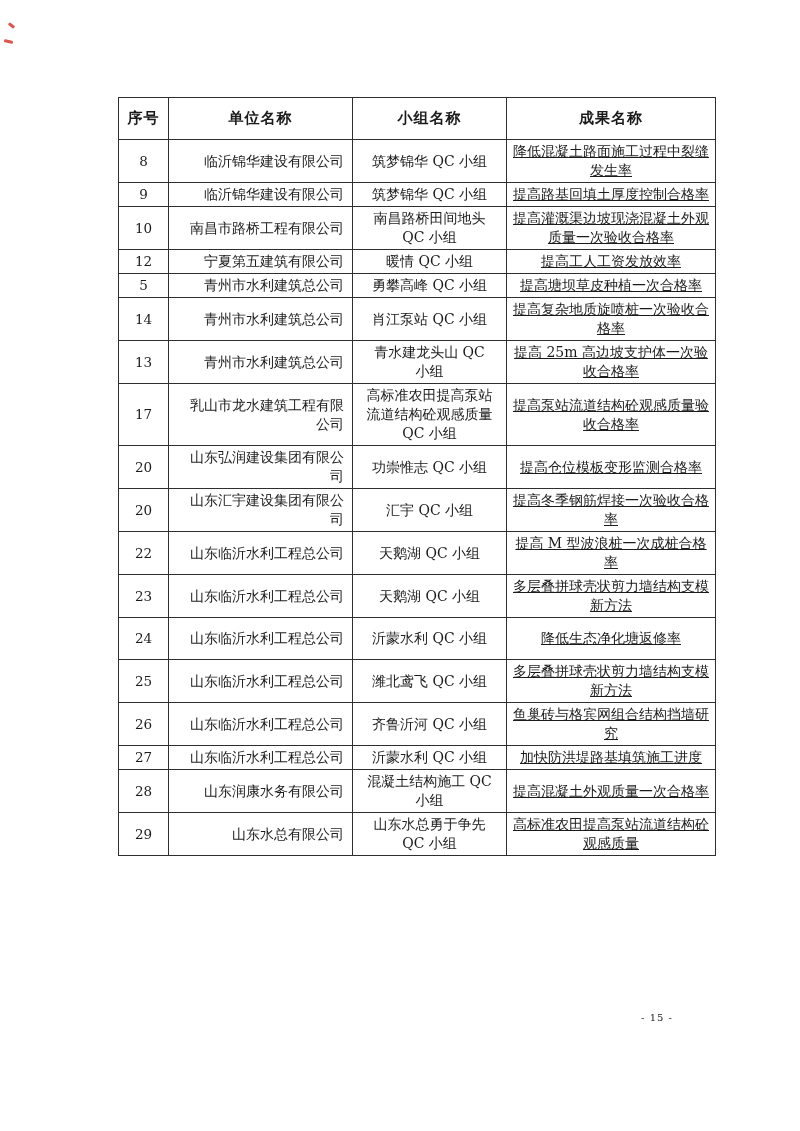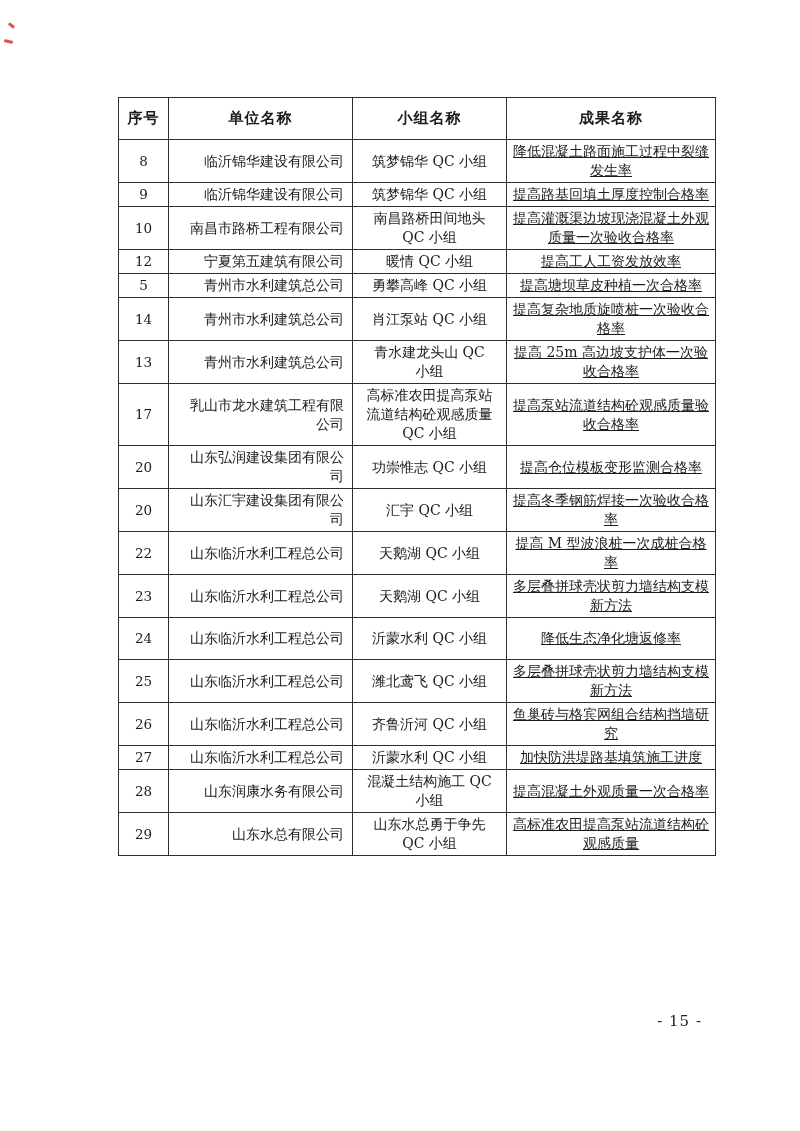--- a/index.html
+++ b/index.html
@@ -38,21 +38,21 @@
   }
   td.num     { font-family:"DejaVu Serif","Liberation Serif",serif; font-size:13.5px; }
   td.company { text-align:right; padding:2px 8px 2px 10px; }
   td.group   { padding:2px 13px; }
   td.result  { padding:2px 4px;text-decoration:underline; }
   tr { height:24px; }
   tr.tall { height:42px; }
 
   .page-number {
     position:absolute; left:612px; top:1012px; width:90px;
-    font-size:15px; letter-spacing:1px; text-align:right;
+    font-size:10px; letter-spacing:1px; text-align:center;
     color:#222;
   }
 </style>
 </head>
 <body>
 
 <div class="page">
 
   <span class="red-mark m1"></span>
   <span class="red-mark m2"></span>

